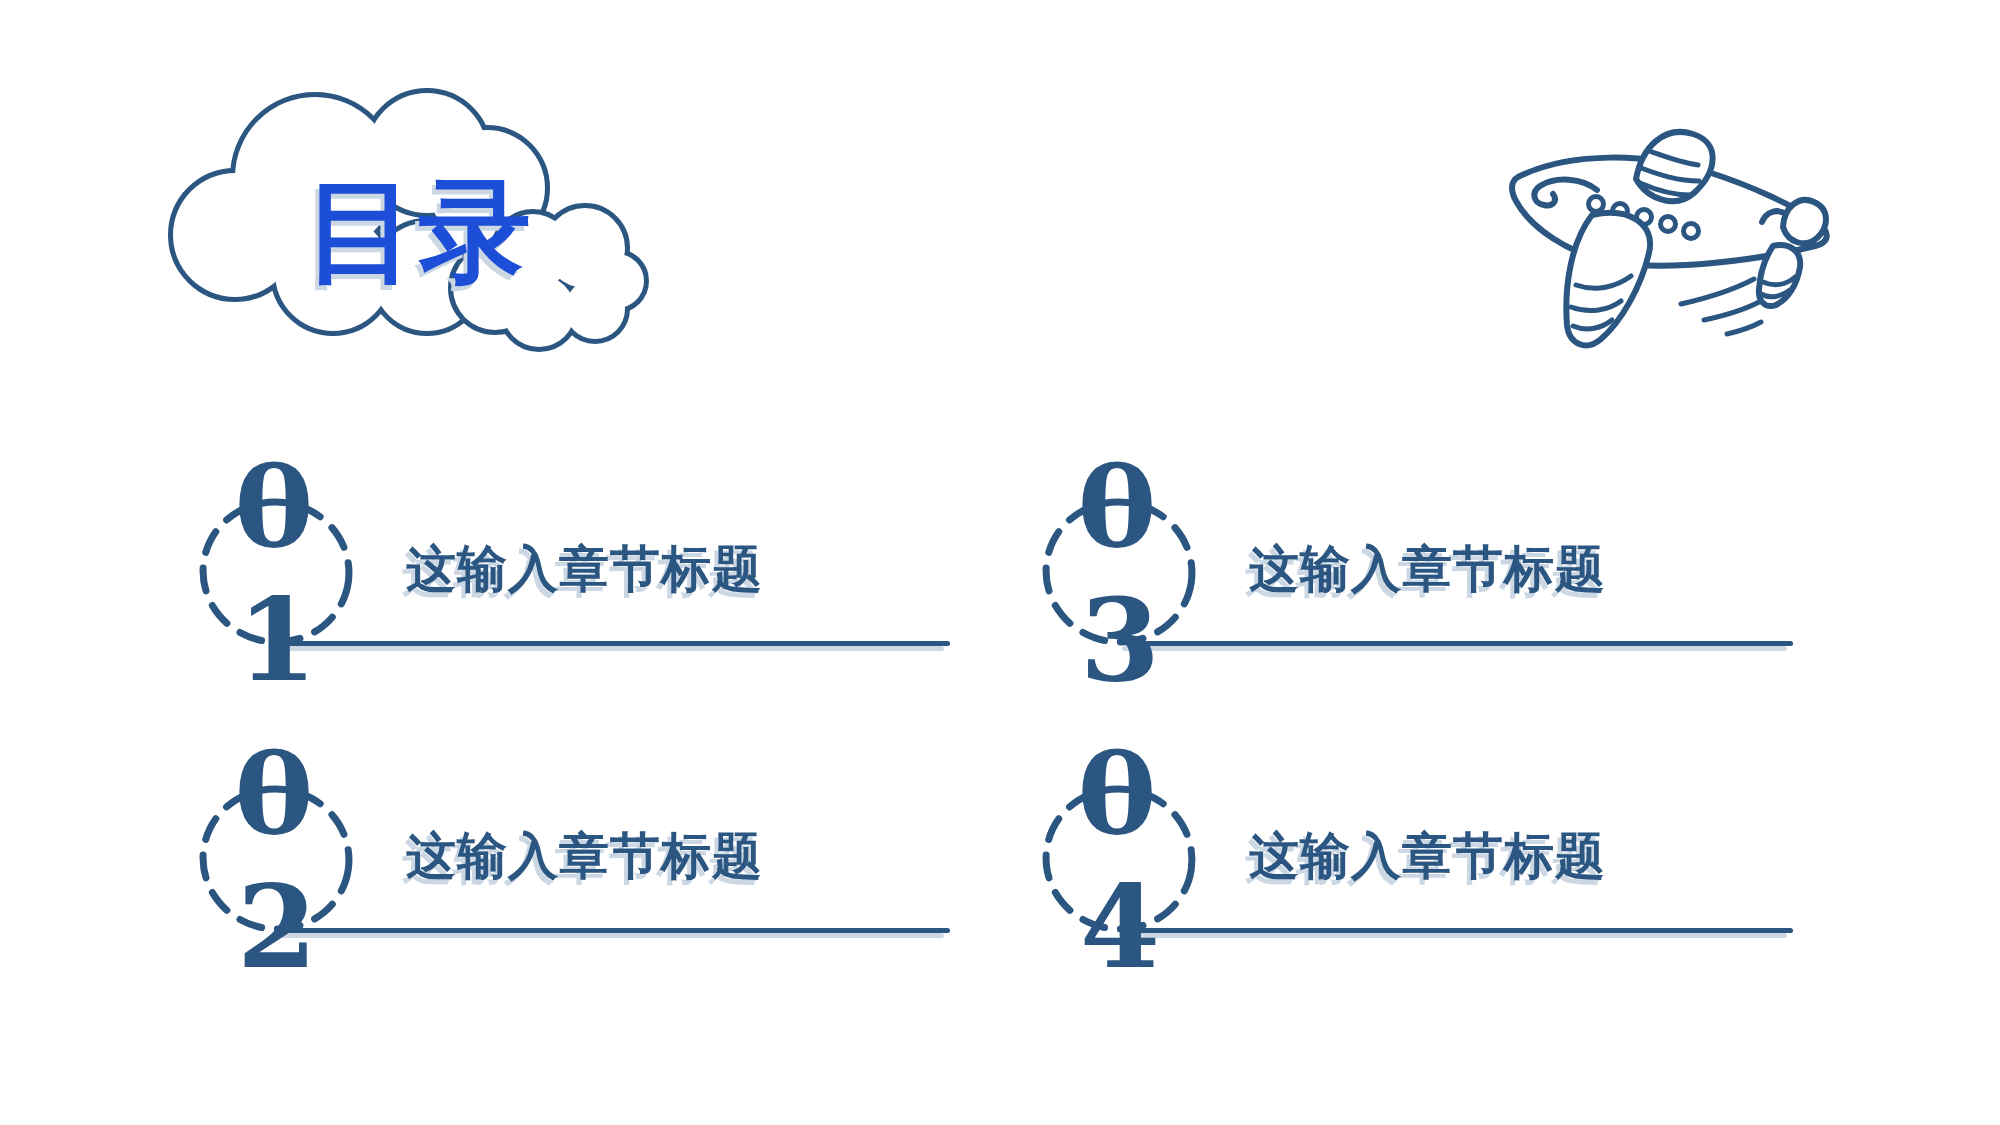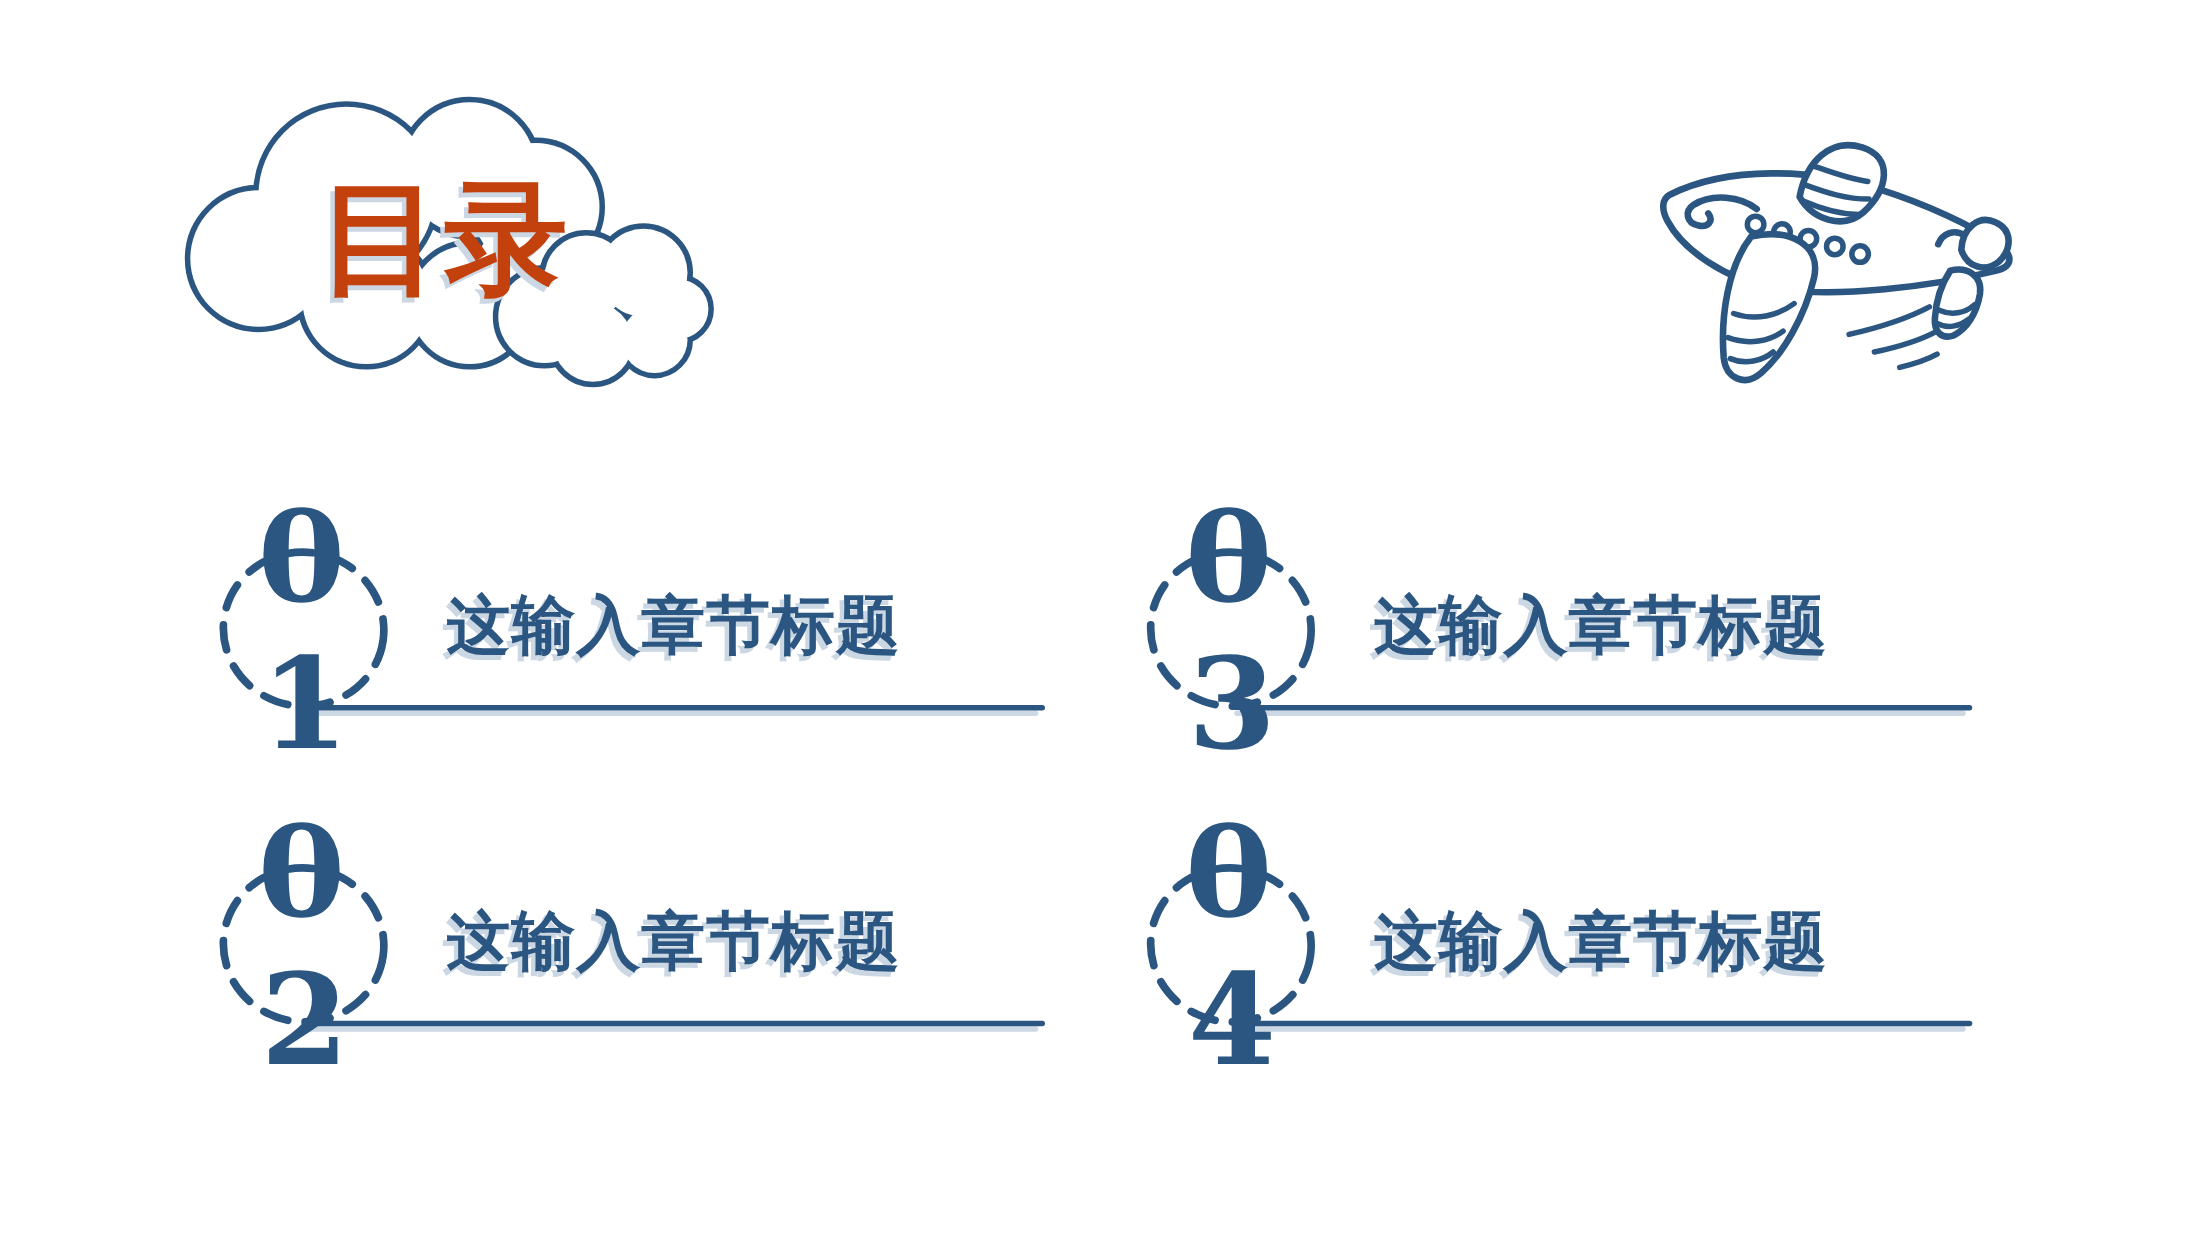--- a/index.html
+++ b/index.html
@@ -3,23 +3,23 @@
 <meta charset="utf-8">
 <style>
   html,body{margin:0;padding:0;background:#ffffff;}
   .slide{
     position:relative;width:2000px;height:1125px;background:#ffffff;overflow:hidden;
     font-family:"Liberation Sans","DejaVu Sans",sans-serif;
   }
   
   .cloud-svg{position:absolute;left:165px;top:85px;width:490px;height:270px;}
   .page-title{
-    position:absolute;left:288px;top:156px;margin:2px;
+    position:absolute;left:288px;top:156px;margin:17px;
     font-size:112px;font-weight:bold;line-height:1.05;letter-spacing:2px;
-    color:#c2410c;text-shadow:-4px 5px 0 #ccd7e4;white-space:nowrap;
+    color:#1d4ed8;text-shadow:-4px 5px 0 #ccd7e4;white-space:nowrap;
   }
   .plane-svg{position:absolute;left:1500px;top:115px;width:380px;height:240px;}
   
   .toc-item{position:absolute;width:780px;height:252px;}
   .toc-item.pos-r1c1{left:190px;top:445px;}
   .toc-item.pos-r2c1{left:190px;top:732px;}
   .toc-item.pos-r1c2{left:1033px;top:445px;}
   .toc-item.pos-r2c2{left:1033px;top:732px;}
   .toc-line{
     position:absolute;left:95px;top:196px;width:665px;height:5px;
@@ -29,21 +29,21 @@
   .badge text{
     font-family:"DejaVu Serif","Liberation Serif",serif;
     font-weight:700;font-size:115px;fill:#2b5681;text-anchor:middle;
   }
   .badge .dashed{
     fill:none;stroke:#2b5681;stroke-width:7;
     stroke-dasharray:23 16;stroke-linecap:round;
   }
   .toc-label{
     position:absolute;left:216px;top:88px;
-    font-size:58px;font-weight:bold;line-height:72px;letter-spacing:1px;
+    font-size:50px;font-weight:bold;line-height:72px;letter-spacing:1px;
     color:#2b5681;text-shadow:-4px 5px 0 #ccd7e4;white-space:nowrap;
   }
   
   .ink-stroke{fill:none;stroke:#2b5681;stroke-width:6;stroke-linecap:round;stroke-linejoin:round;}
   .ink-shape{fill:#ffffff;stroke:#2b5681;stroke-width:6;stroke-linecap:round;stroke-linejoin:round;}
   .cloud-edge{fill:#ffffff;stroke:#2b5681;stroke-width:10;}
   .cloud-core{fill:#ffffff;stroke:none;}
 </style>
 </head>
 <body>

